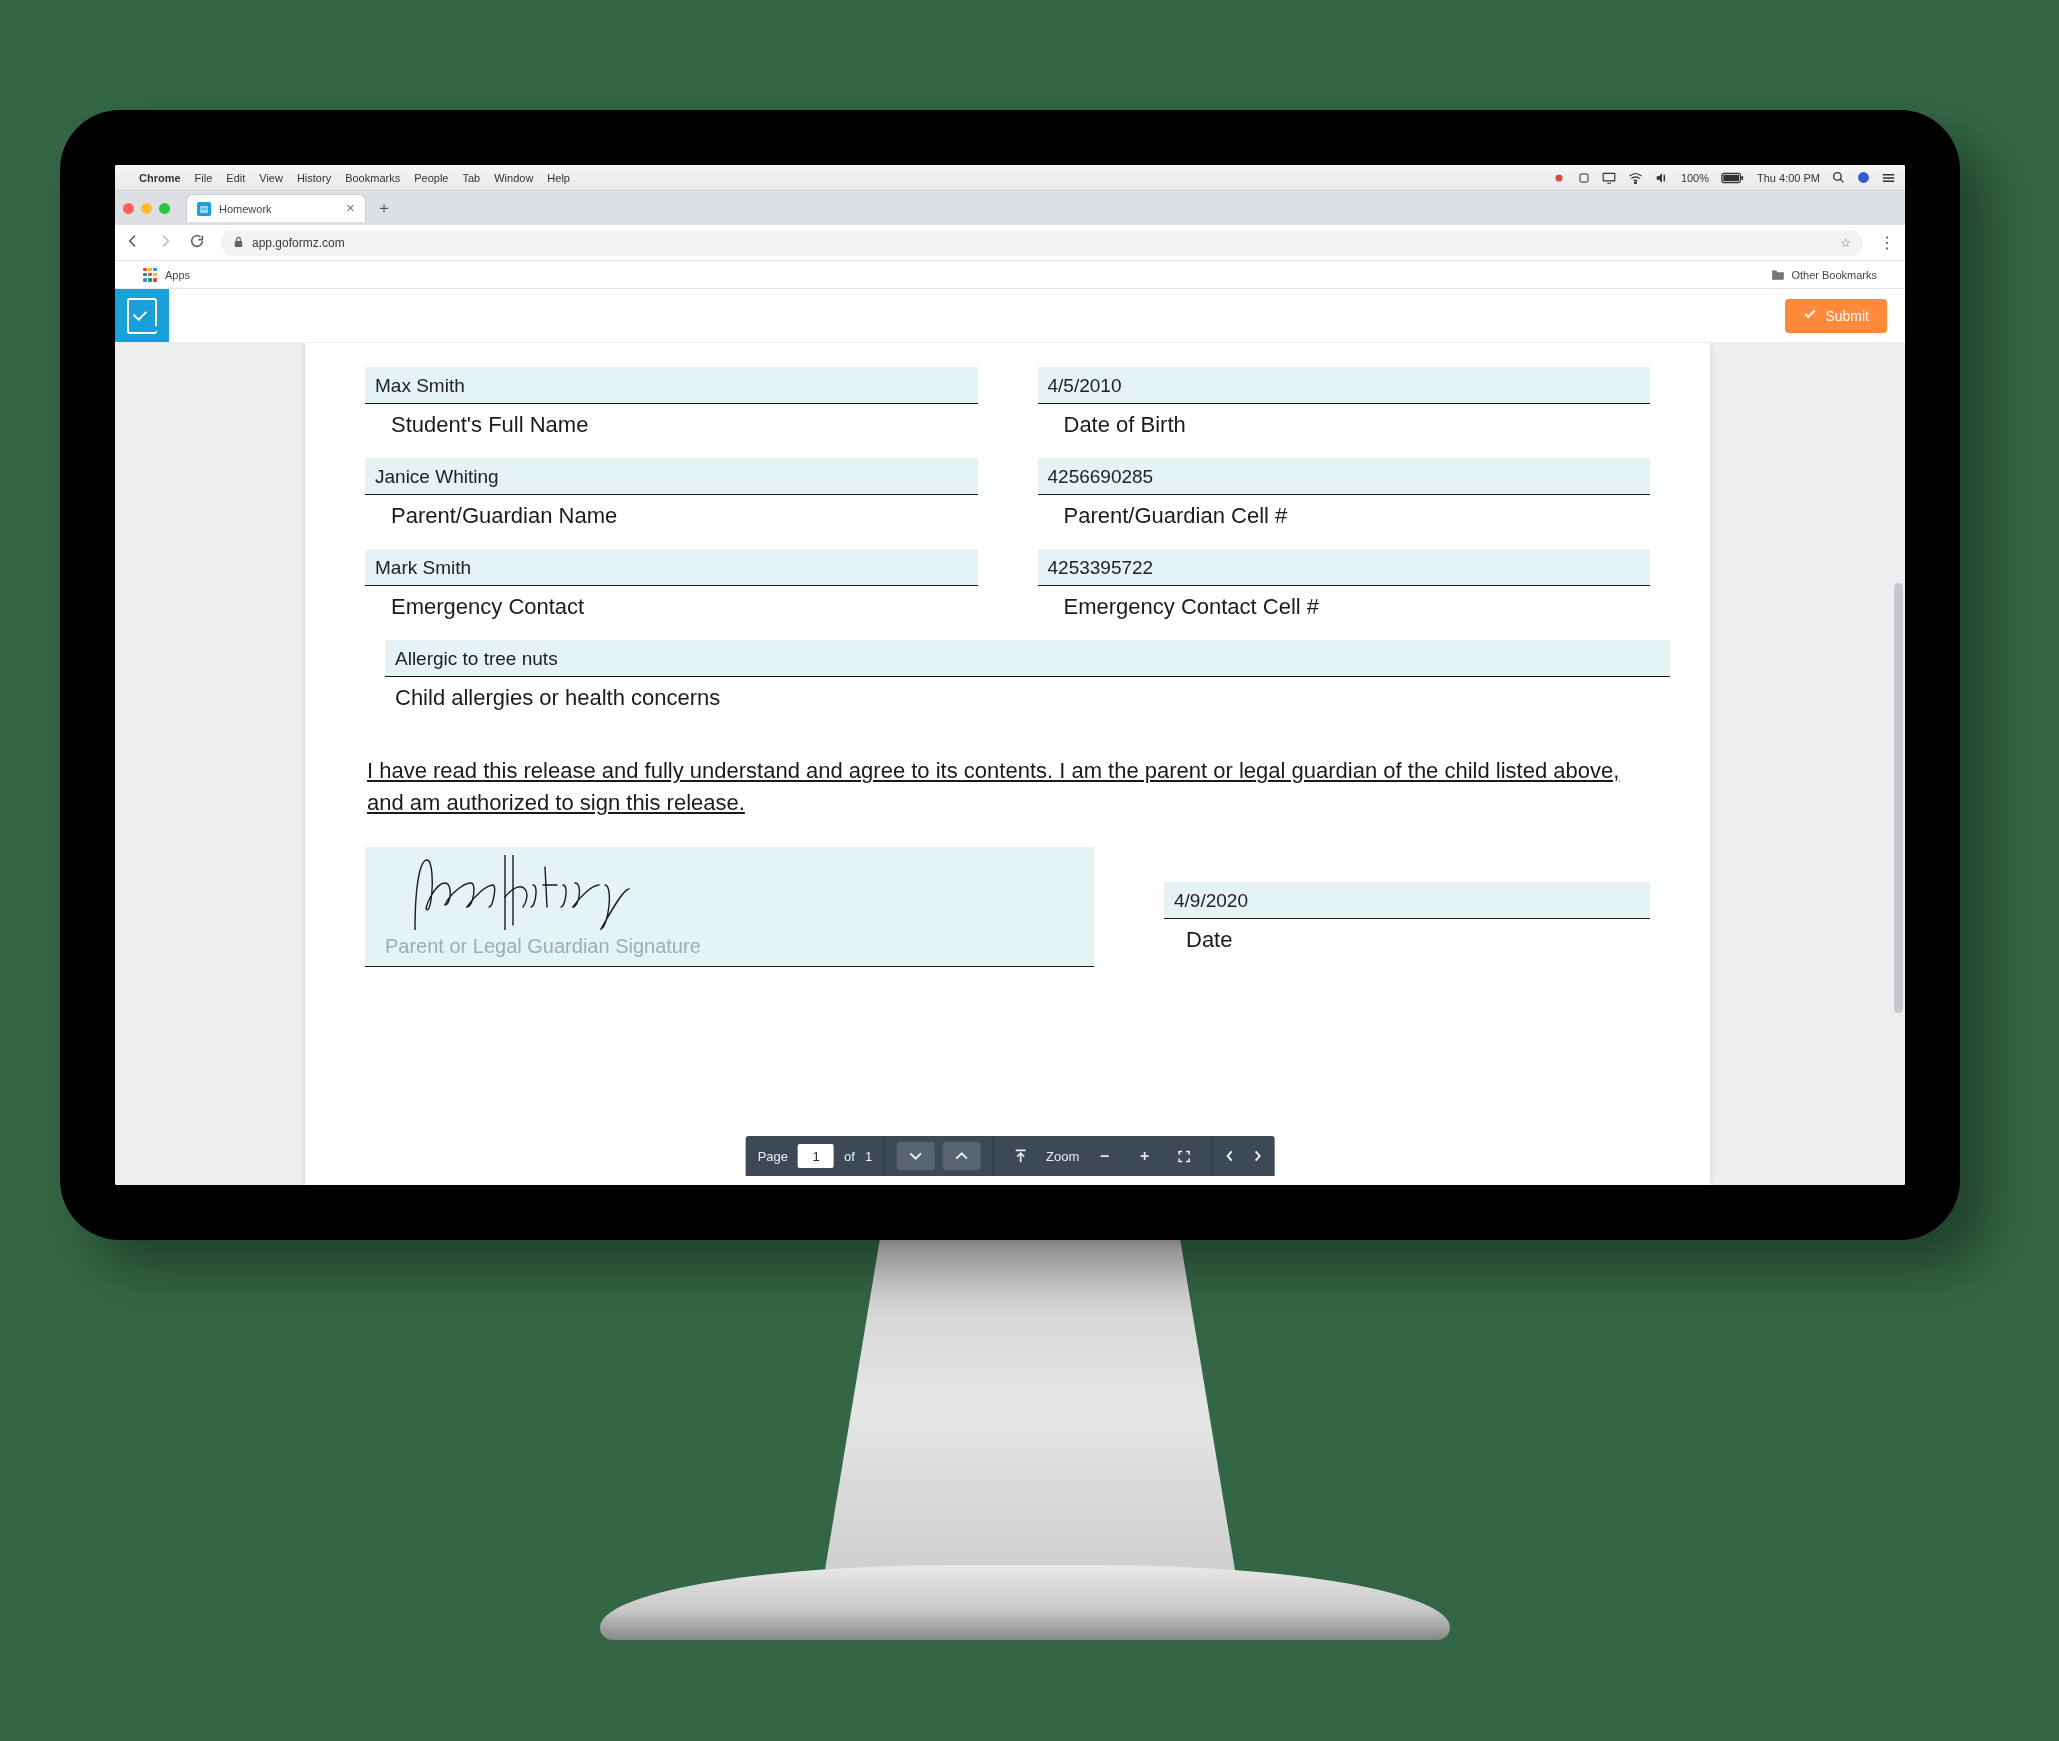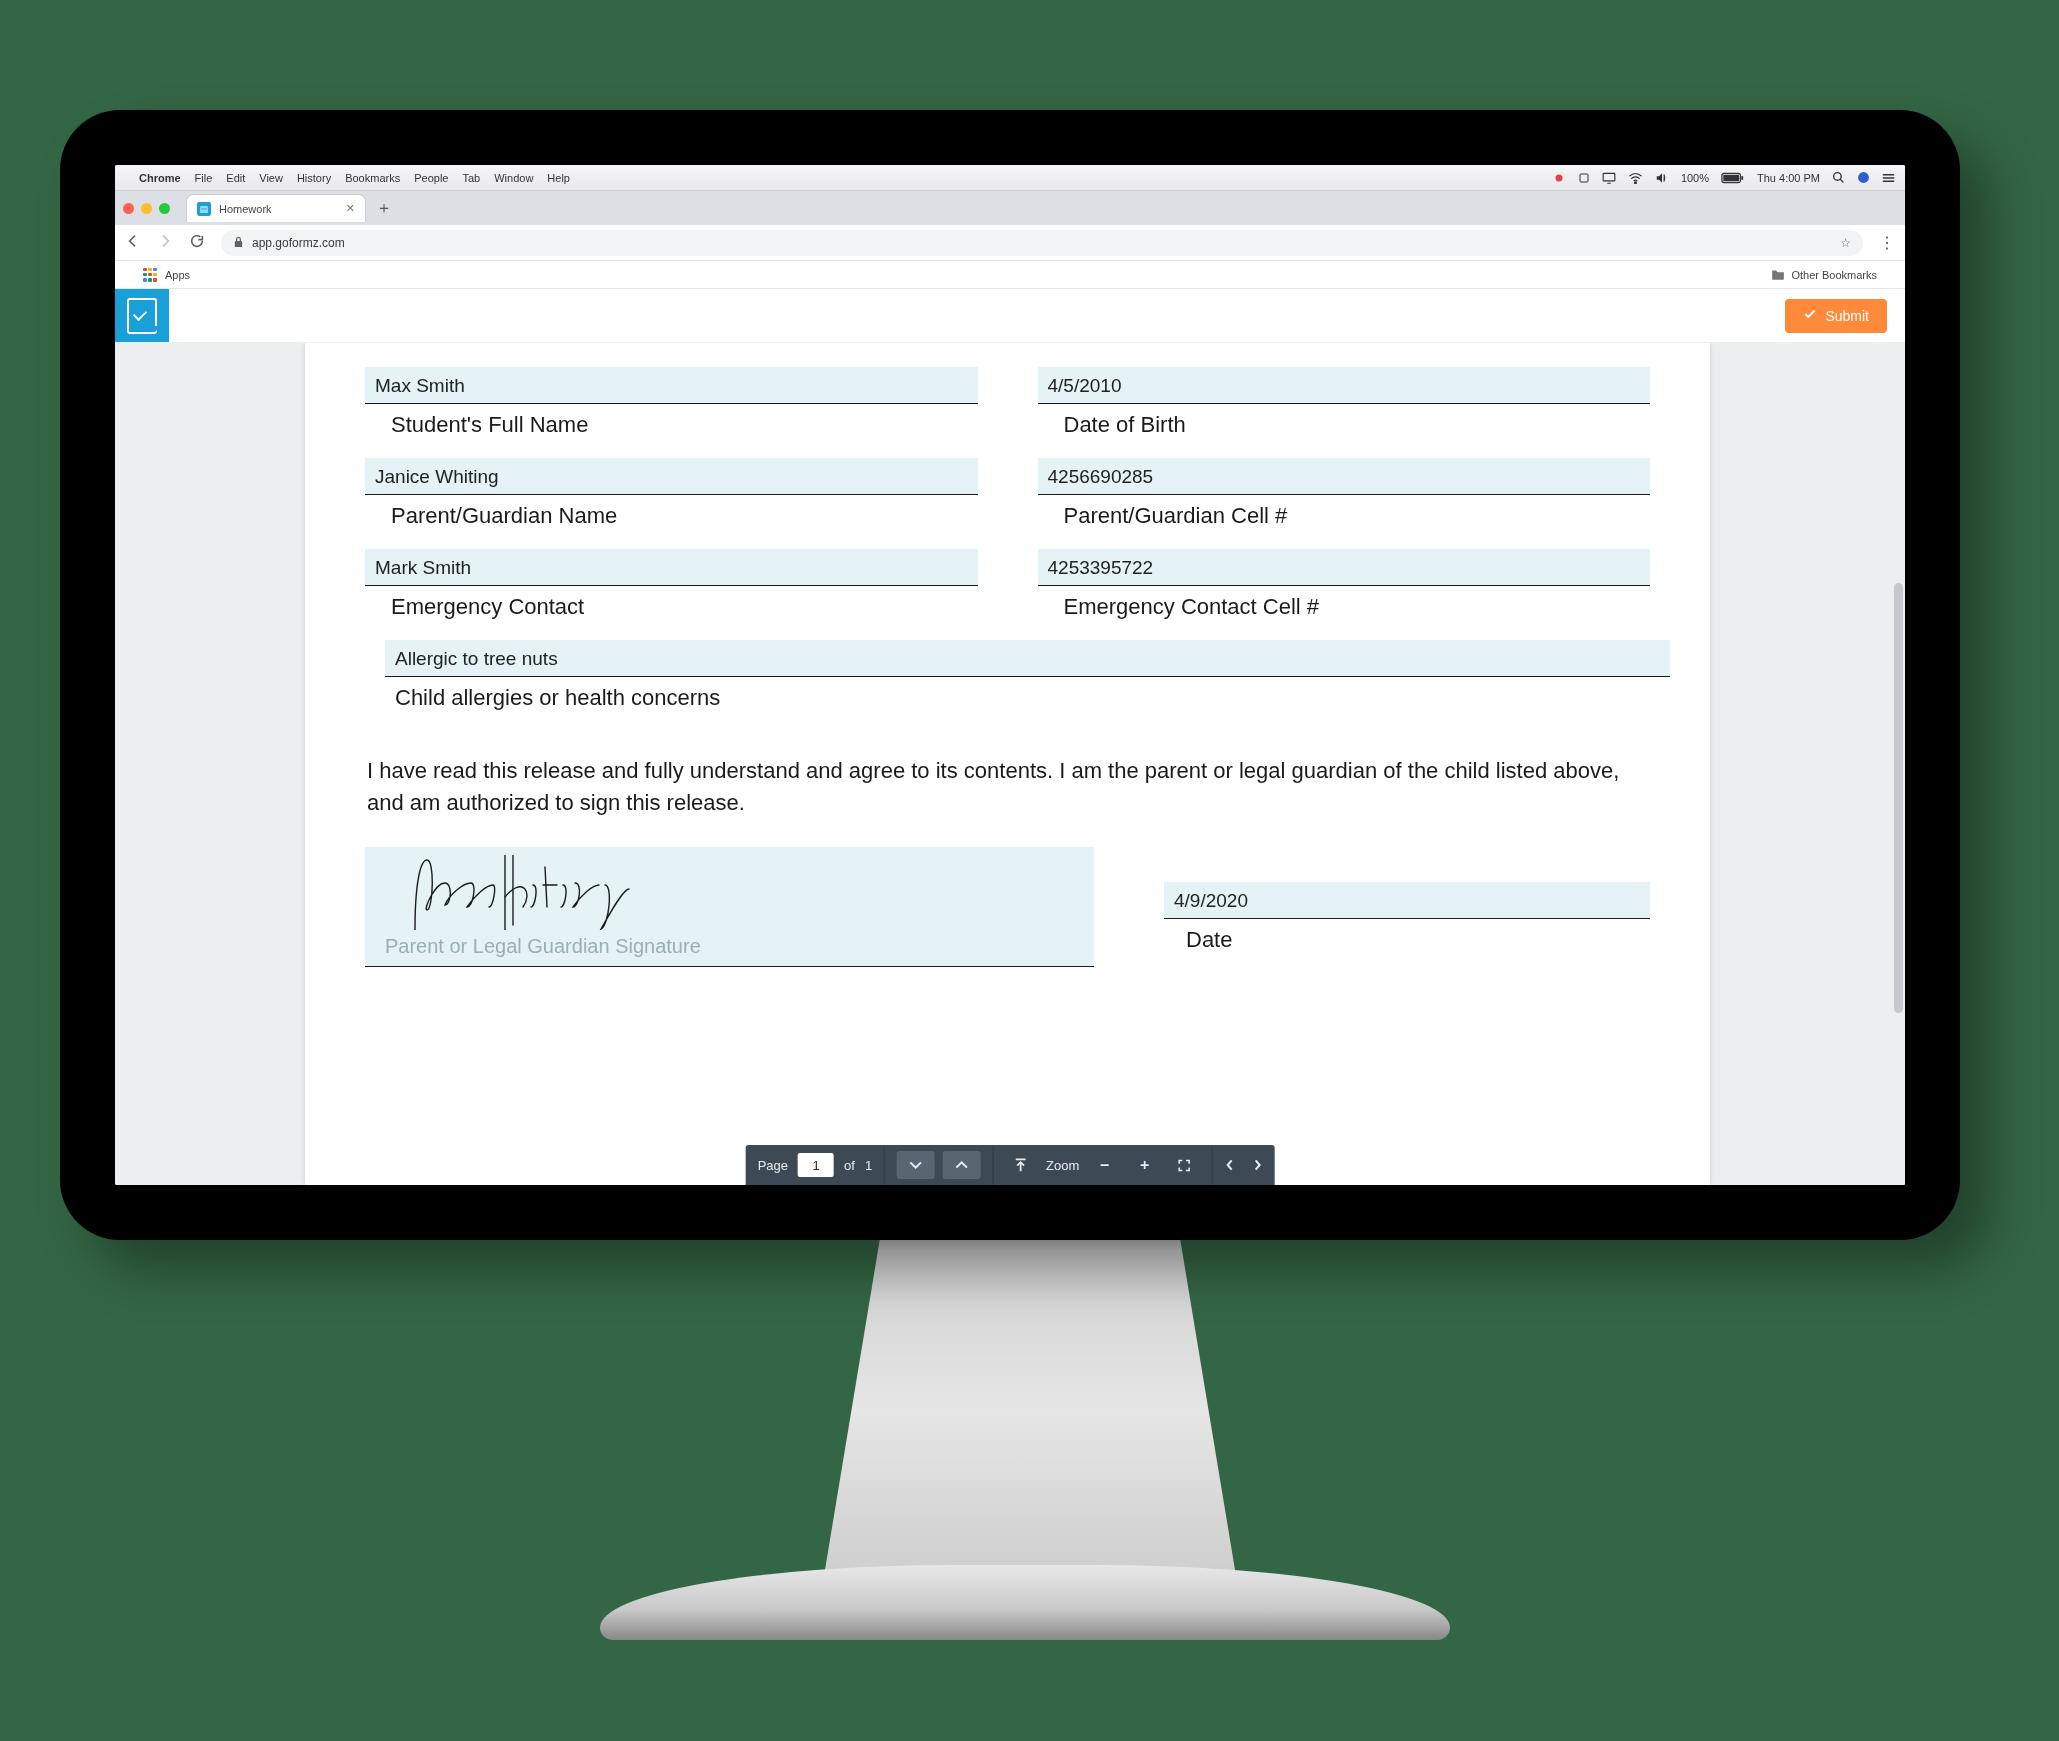--- a/index.html
+++ b/index.html
@@ -164,35 +164,35 @@
   .row2{display:grid;grid-template-columns:1fr 1fr;column-gap:60px;margin-top:6px;}
   .field{}
   .finput{
     background:#e5f3f7;border:none;border-bottom:1.5px solid #1a1a1a;
     width:100%;font-size:19px;padding:8px 10px 6px 10px;color:#222;outline:none;
   }
   .flabel{font-size:22px;color:#1b1b1b;padding:8px 0 14px 26px;}
   .fullrow{margin-top:6px;}
   .fullrow .finput{width:100%;margin-left:20px;}
   .release{
-    font-size:22px;color:#1b1b1b;line-height:1.45;margin-top:30px;padding:0 2px;
+    font-size:22px;color:#1b1b1b;line-height:1.45;margin-top:30px;padding:0 2px;text-decoration:underline;
   }
   .sigrow{display:grid;grid-template-columns:1.2fr 0.8fr;column-gap:70px;margin-top:28px;align-items:end;}
   .sigbox{
     background:#e5f3f7;height:120px;position:relative;border-bottom:1.5px solid #1a1a1a;
   }
   .sig-svg{position:absolute;left:40px;top:8px;width:360px;height:75px;}
   .sigph{
     position:absolute;left:20px;bottom:8px;font-size:20px;color:#9aaeb5;
   }
   .datebox .flabel{padding-left:22px;}
 
   
   .pager{
-    position:absolute;left:50%;transform:translateX(-50%);bottom:0;
+    position:absolute;left:50%;transform:translateX(-50%);bottom:9px;
     background:#3d4a56;height:40px;border-radius:3px 3px 0 0;
     display:flex;align-items:center;color:#e9edf0;font-size:13px;
     padding:0;overflow:hidden;
   }
   .pager .seg{display:flex;align-items:center;padding:0 12px;height:100%;gap:10px;}
   .pager .divider{width:1px;height:100%;background:#2f3943;}
   .pager .pagein{width:36px;height:24px;background:#fff;color:#2b2b2b;text-align:center;border:none;border-radius:2px;font-size:13px;}
   .pager .btn{
     width:38px;height:28px;background:#596570;border-radius:3px;display:flex;align-items:center;justify-content:center;cursor:pointer;
   }

